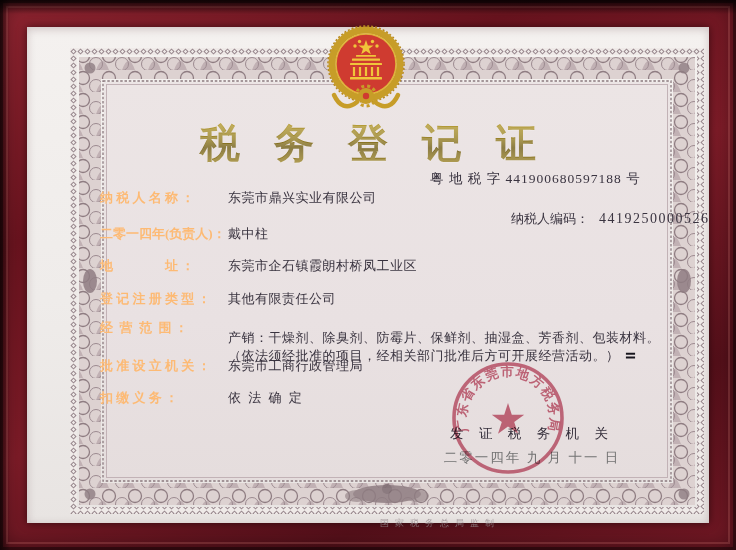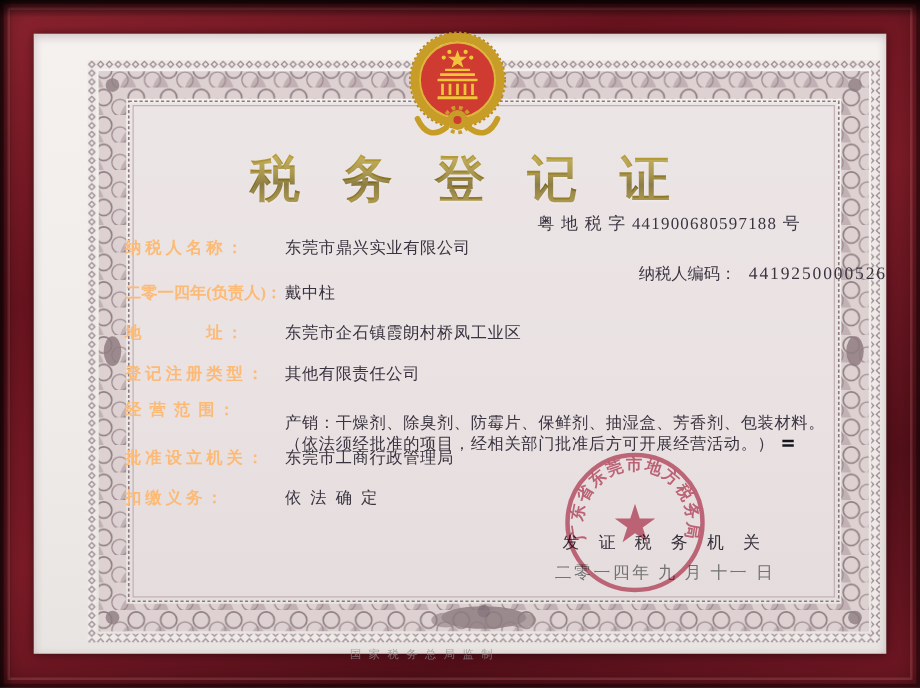--- a/index.html
+++ b/index.html
@@ -39,21 +39,21 @@
   .row-5{top:319px}.row-6{top:357px}.row-7{top:389px}
   .row-5 .val{width:438px;line-height:16.5px;margin-top:11px;}
   .hand-mark{display:inline-block;font-weight:700;font-size:15px;color:#17151d;
              transform:scaleY(1.25) scaleX(1.1);margin-left:3px;}
   .row-7 .val{letter-spacing:2px;}
   
   .issuer{position:absolute;left:447px;top:425px;width:170px;text-align:center;
           font-size:13.5px;letter-spacing:6px;color:#352f3b;white-space:pre;}
   .issue-date{position:absolute;left:427px;top:449px;width:210px;text-align:center;
           font-size:13.5px;letter-spacing:2px;color:#737373;white-space:pre;}
-  .footer-note{position:absolute;left:280px;top:517px;width:220px;text-align:left;
+  .footer-note{position:absolute;left:280px;top:517px;width:220px;text-align:right;
           font-size:9px;letter-spacing:6px;color:#958a8e;opacity:.75;}
   
   .emblem{position:absolute;left:326px;top:22px;}
   .stamp{position:absolute;left:448px;top:358px;opacity:.88;mix-blend-mode:multiply;}
 </style>
 </head>
 <body>
 
 <div class="photo">
   <div class="frame"></div>

